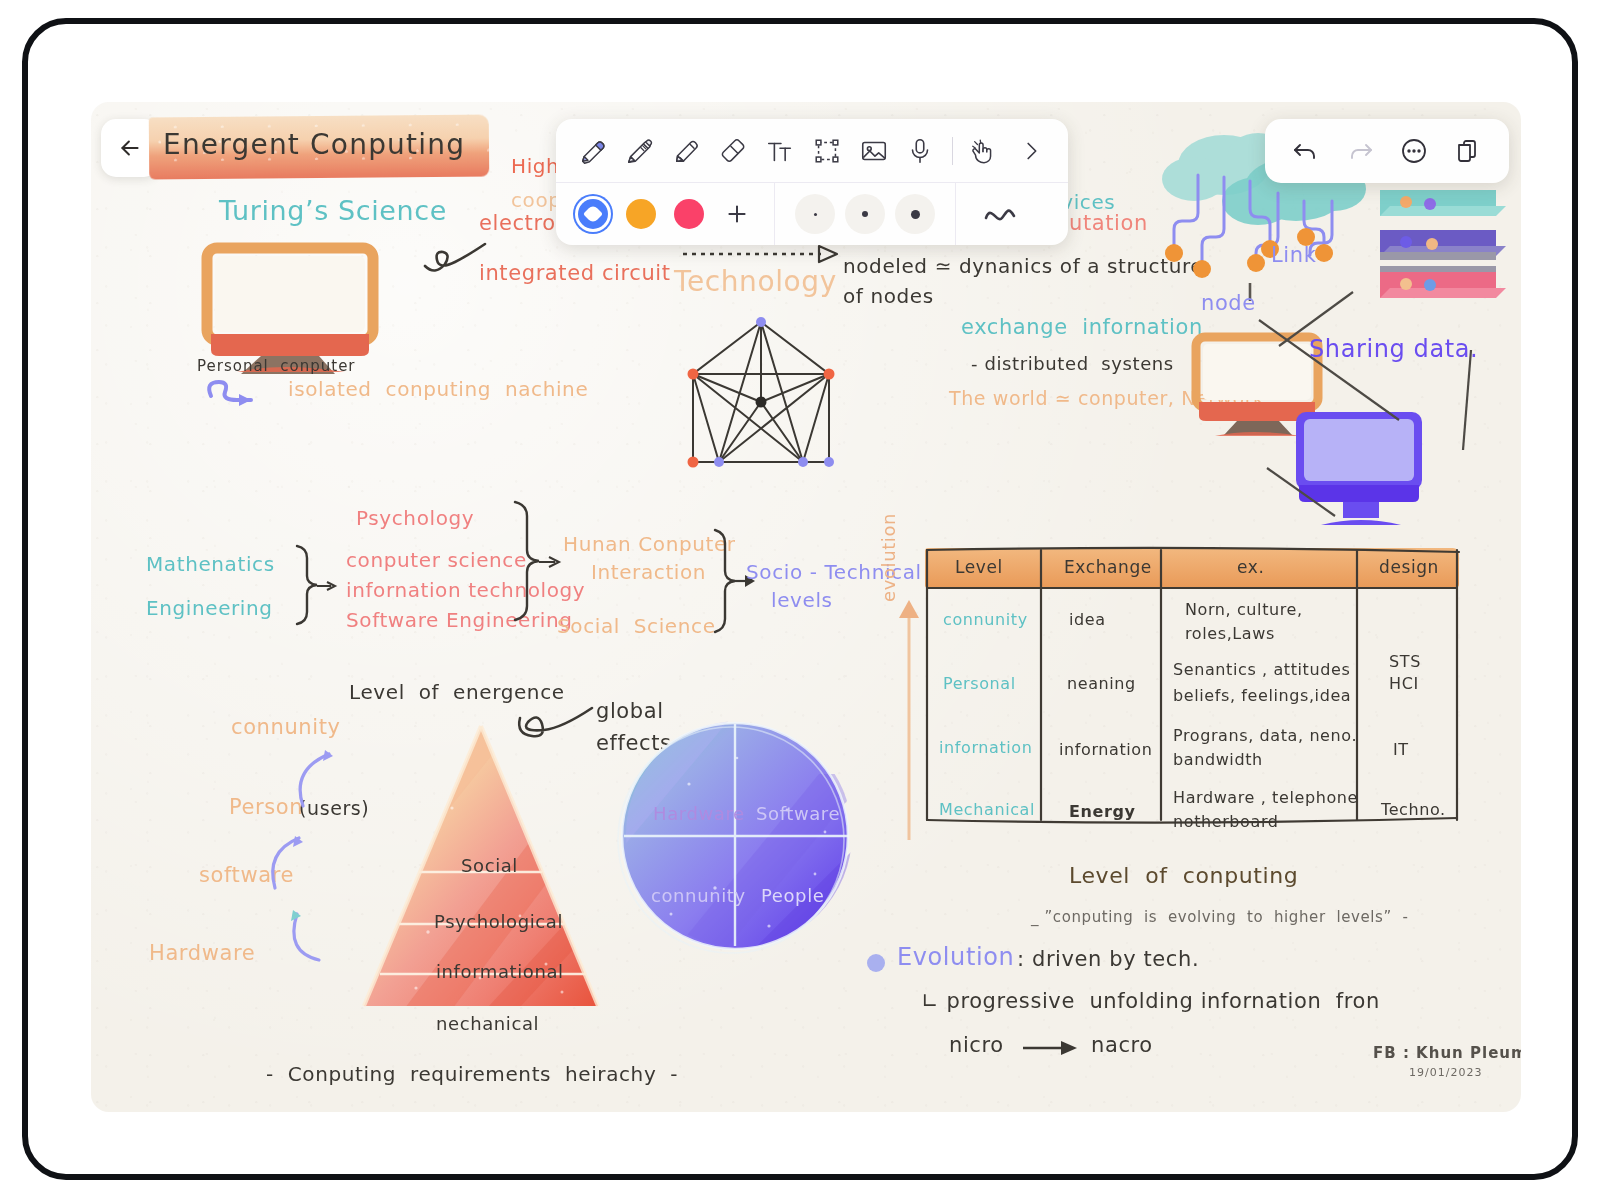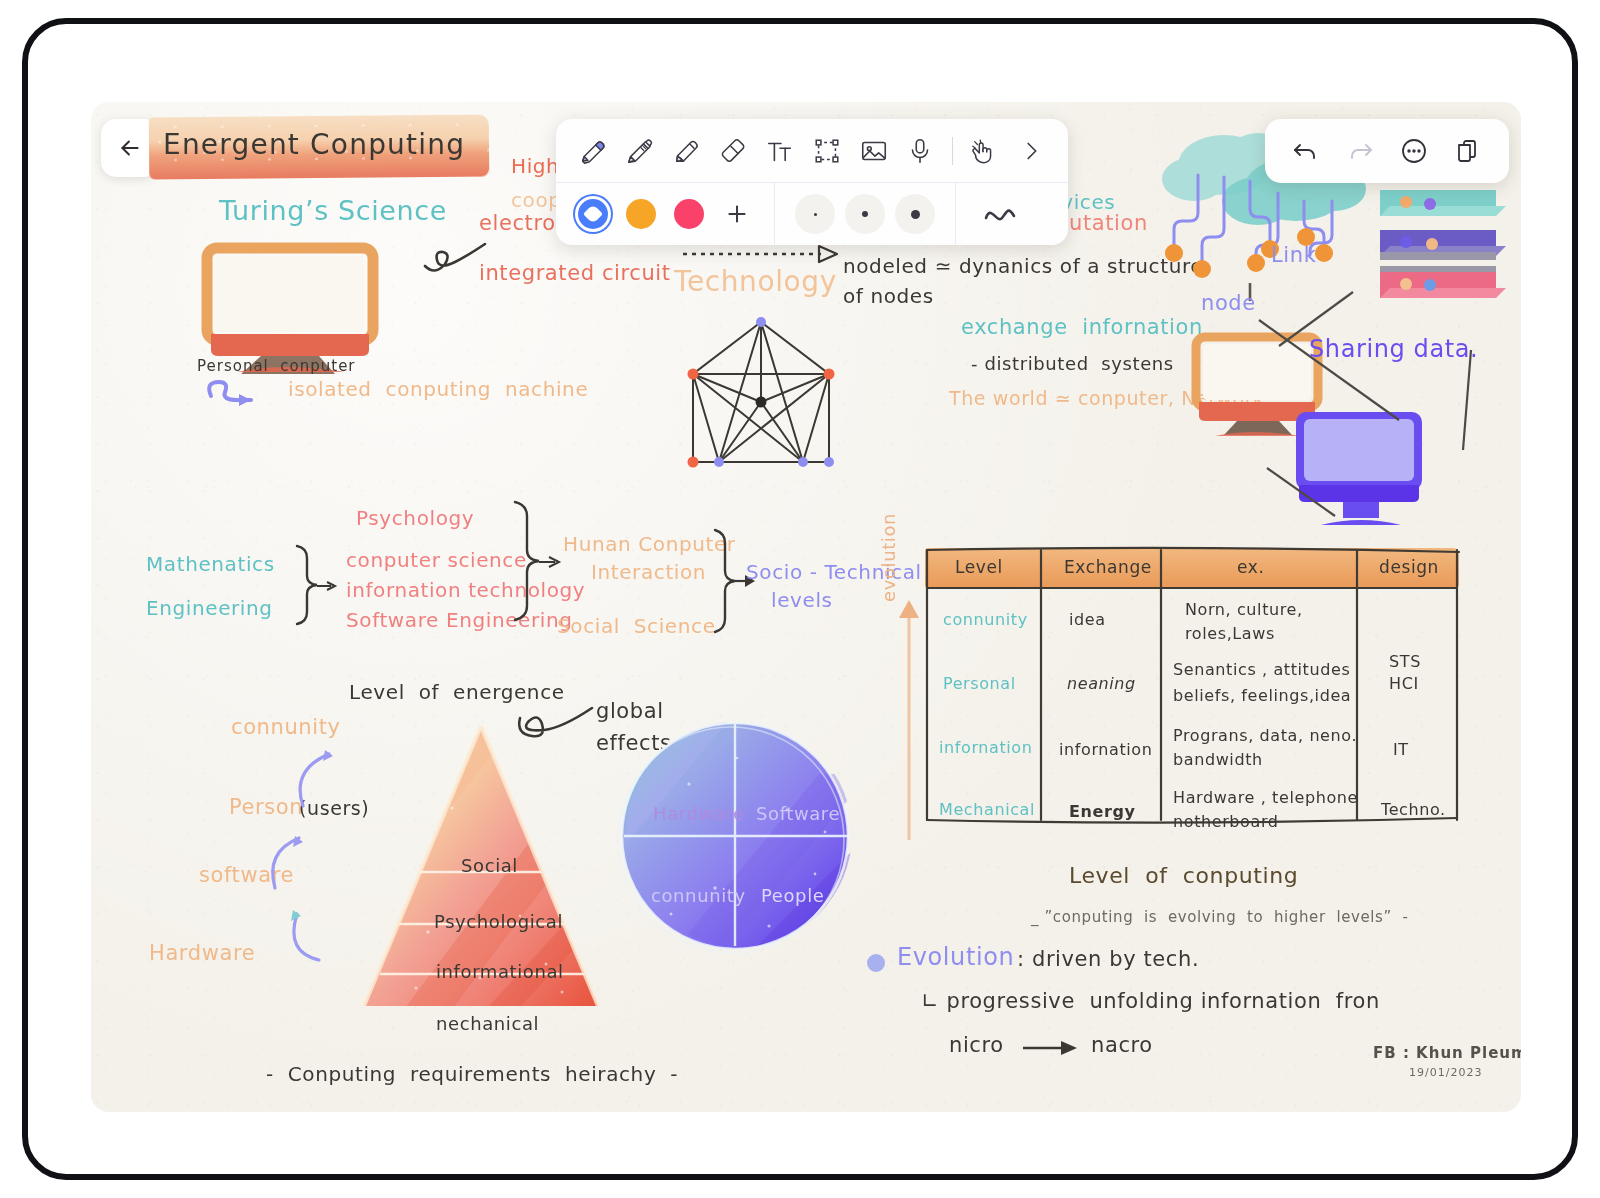--- a/index.html
+++ b/index.html
@@ -469,21 +469,21 @@
         <div class="hw ink" style="left:318px;top:9px;font-size:17px;">ex.</div>
         <div class="hw ink" style="left:460px;top:9px;font-size:17px;">design</div>
 
         <div class="hw teal" style="left:24px;top:62px;font-size:16px;">connunity</div>
         <div class="hw ink" style="left:150px;top:62px;font-size:16px;">idea</div>
         <div class="hw ink" style="left:266px;top:52px;font-size:16px;">Norn, culture,</div>
         <div class="hw ink" style="left:266px;top:76px;font-size:16px;">roles,Laws</div>
         <div class="hw ink" style="left:470px;top:56px;font-size:16px;margin-top:48px;">STS</div>
 
         <div class="hw teal" style="left:24px;top:126px;font-size:16px;">Personal</div>
-        <div class="hw ink" style="left:148px;top:126px;font-size:16px;font-style:italic;">neaning</div>
+        <div class="hw ink" style="left:148px;top:126px;font-size:16px;">neaning</div>
         <div class="hw ink" style="left:254px;top:112px;font-size:16px;">Senantics , attitudes</div>
         <div class="hw ink" style="left:254px;top:138px;font-size:16px;">beliefs, feelings,idea</div>
         <div class="hw ink" style="left:470px;top:126px;font-size:16px;">HCI</div>
 
         <div class="hw teal" style="left:20px;top:190px;font-size:16px;">infornation</div>
         <div class="hw ink" style="left:140px;top:192px;font-size:16px;">infornation</div>
         <div class="hw ink" style="left:254px;top:178px;font-size:16px;">Prograns, data, neno.</div>
         <div class="hw ink" style="left:254px;top:202px;font-size:16px;">bandwidth</div>
         <div class="hw ink" style="left:474px;top:192px;font-size:16px;">IT</div>
 

